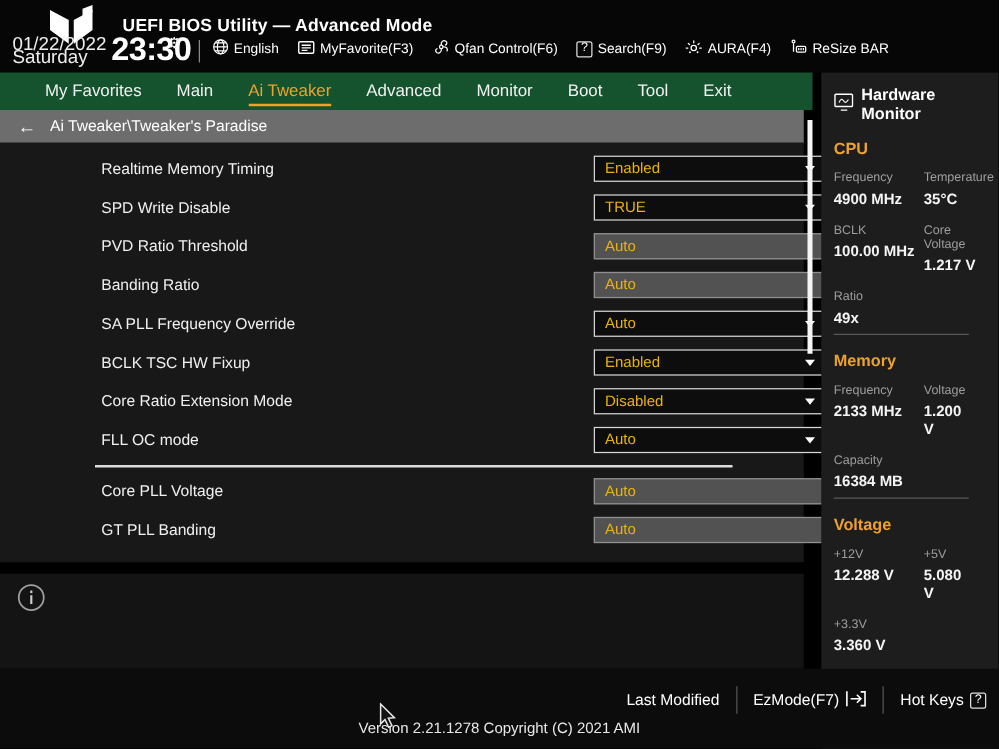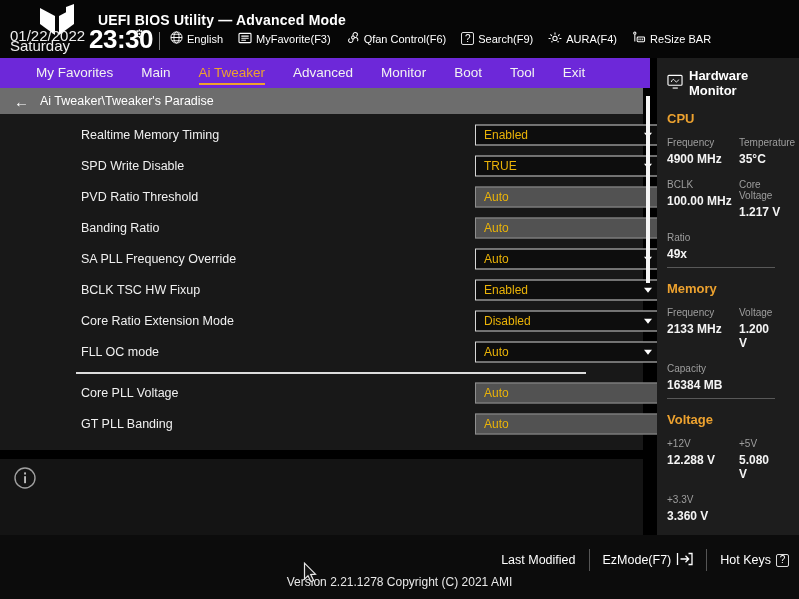--- a/index.html
+++ b/index.html
@@ -23,21 +23,21 @@
   .time { position:absolute; left:63px; top:24px; font-size:26px; font-weight:bold; letter-spacing:-.5px;margin-left:26px; }
   .time-gear { position:absolute; left:134px; top:27px; font-size:12px; color:#fff; cursor:default; }
   .v-div { position:absolute; left:159px; top:32px; width:1px; height:18px; background:#888; }
   .toolbar-items { position:absolute; left:170px; top:31px; display:flex; align-items:center; gap:15px; font-size:11px; }
   .tb-item { display:flex; align-items:center; gap:4px; white-space:nowrap; }
   .qbox { display:inline-flex; align-items:center; justify-content:center;
           width:13px; height:13px; border:1px solid #ddd; border-radius:2px;
           font-size:10px; line-height:1; color:#fff; }
 
   
-  .menu-tabs { position:absolute; top:58px; left:0; width:650px; height:30px; background:#6d28d9;
+  .menu-tabs { position:absolute; top:58px; left:0; width:650px; height:30px; background:#14532d;
                display:flex; align-items:center; padding-left:36px; gap:28px; font-size:13.5px; }
   .tab { color:#f2f2f2; padding:4px 0 3px 0; border-bottom:2px solid transparent; cursor:default; }
   .tab.active { color:#eda22f; border-bottom-color:#eda22f; }
 
   
   .main-bg { position:absolute; top:88px; left:0; width:643px; height:362px; background:#181818; }
   .breadcrumb { position:absolute; top:88px; left:0; width:643px; height:26px; background:#6d6d6d;
                 display:flex; align-items:center; padding-left:14px; gap:11px; font-size:12.5px; color:#fff; }
   .back-arrow { font-size:15px; line-height:1; }
 

